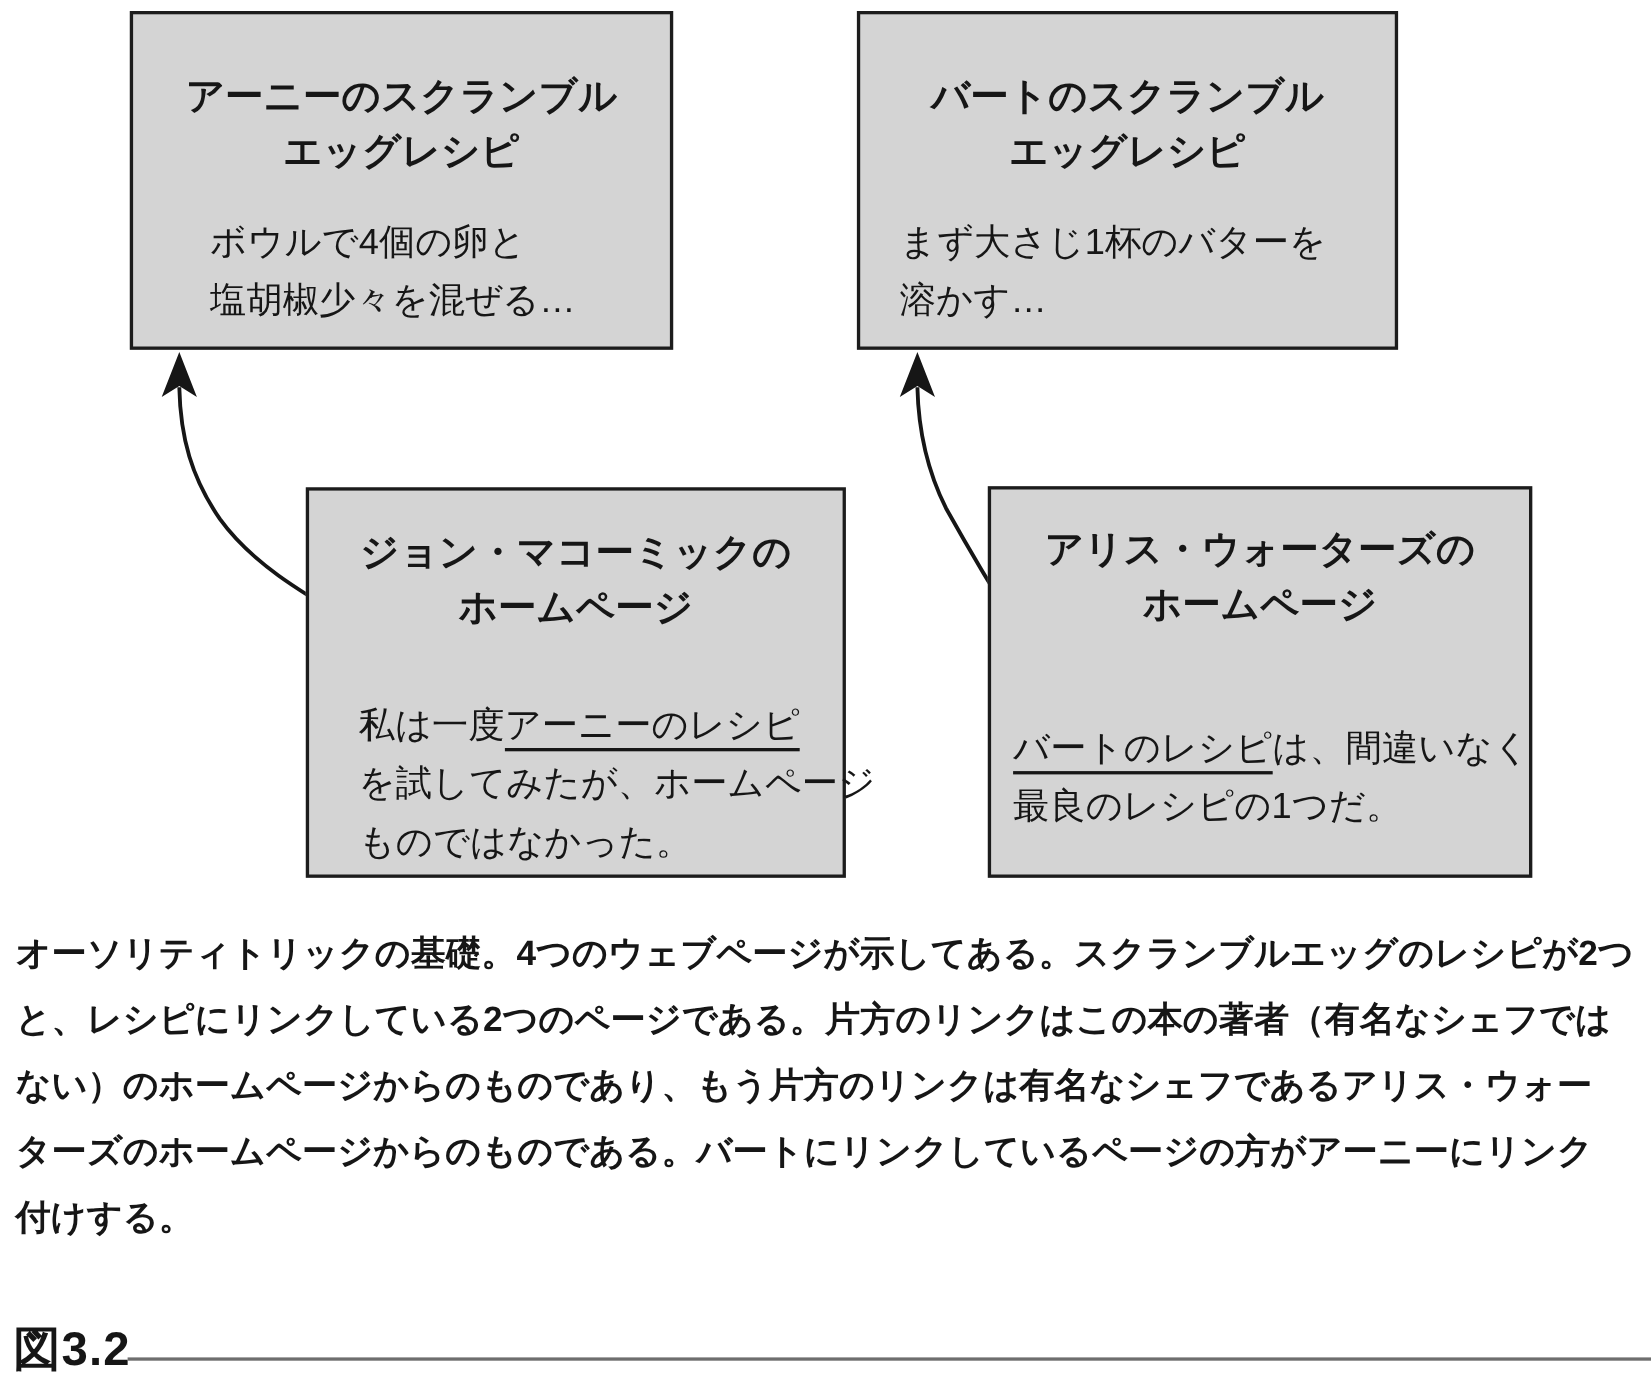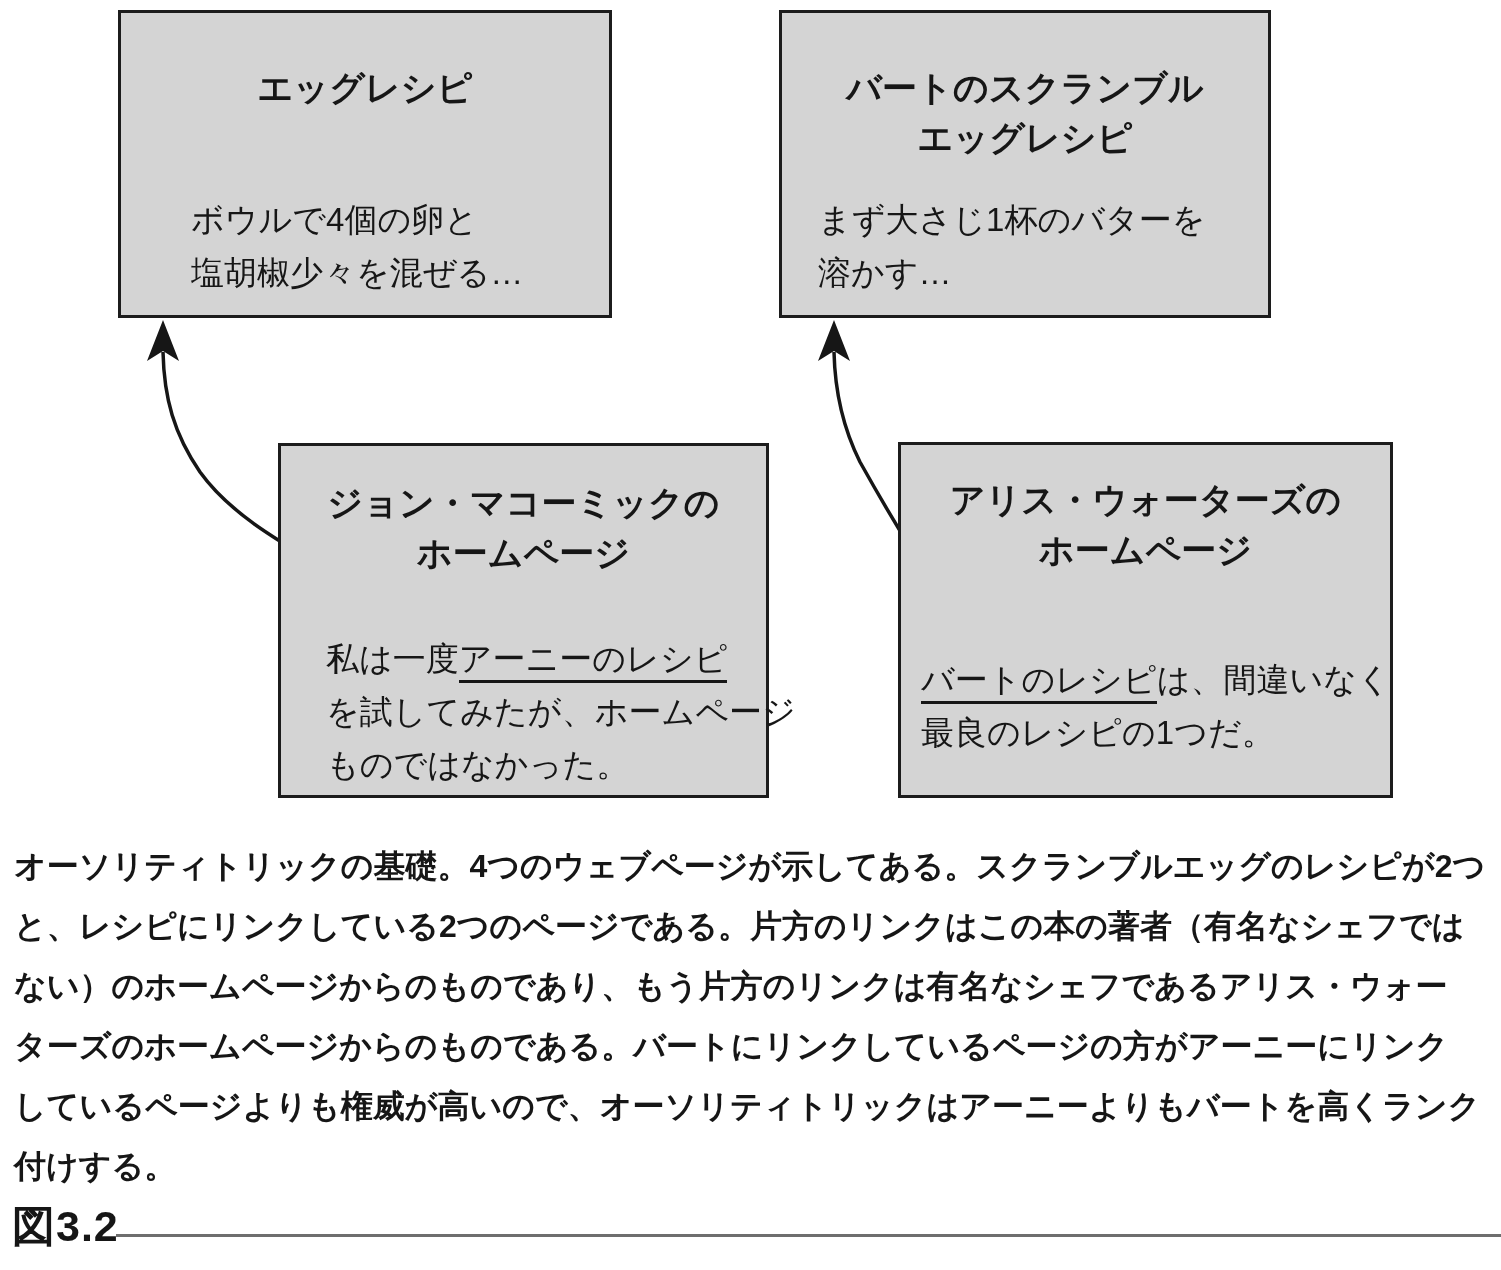--- a/index.html
+++ b/index.html
@@ -84,20 +84,21 @@
     <polygon points="163,320 147,361 163,351 179,361"></polygon>
   </g>
   <g>
     <path d="M 963 630 C 928 578, 888 512, 860 462 C 845 432, 835 395, 834 352"></path>
     <polygon points="834,320 818,361 834,351 850,361"></polygon>
   </g>
 </svg>
 
 <div class="box" id="box-arnie">
   <div class="title">
+    <div>アーニーのスクランブル</div>
     <div>エッグレシピ</div>
   </div>
   <div class="body">
     <div>ボウルで4個の卵と</div>
     <div>塩胡椒少々を混ぜる…</div>
   </div>
 </div>
 
 <div class="box" id="box-bert">
   <div class="title">
@@ -131,20 +132,19 @@
     <div><span class="link-underline">バートのレシピ</span><span>は、間違いなく</span></div>
     <div>最良のレシピの1つだ。</div>
   </div>
 </div>
 
 <div id="caption">
   <div>オーソリティトリックの基礎。4つのウェブページが示してある。スクランブルエッグのレシピが2つ</div>
   <div>と、レシピにリンクしている2つのページである。片方のリンクはこの本の著者（有名なシェフでは</div>
   <div>ない）のホームページからのものであり、もう片方のリンクは有名なシェフであるアリス・ウォー</div>
   <div>ターズのホームページからのものである。バートにリンクしているページの方がアーニーにリンク</div>
-  <div>しているページよりも権威が高いので、オーソリティトリックはアーニーよりもバートを高くランク</div>
   <div>付けする。</div>
 </div>
 
 <div id="figure-label-row">
   <span id="figure-label">図3.2</span>
   <div id="figure-rule"></div>
 </div>
 
 </body></html>

